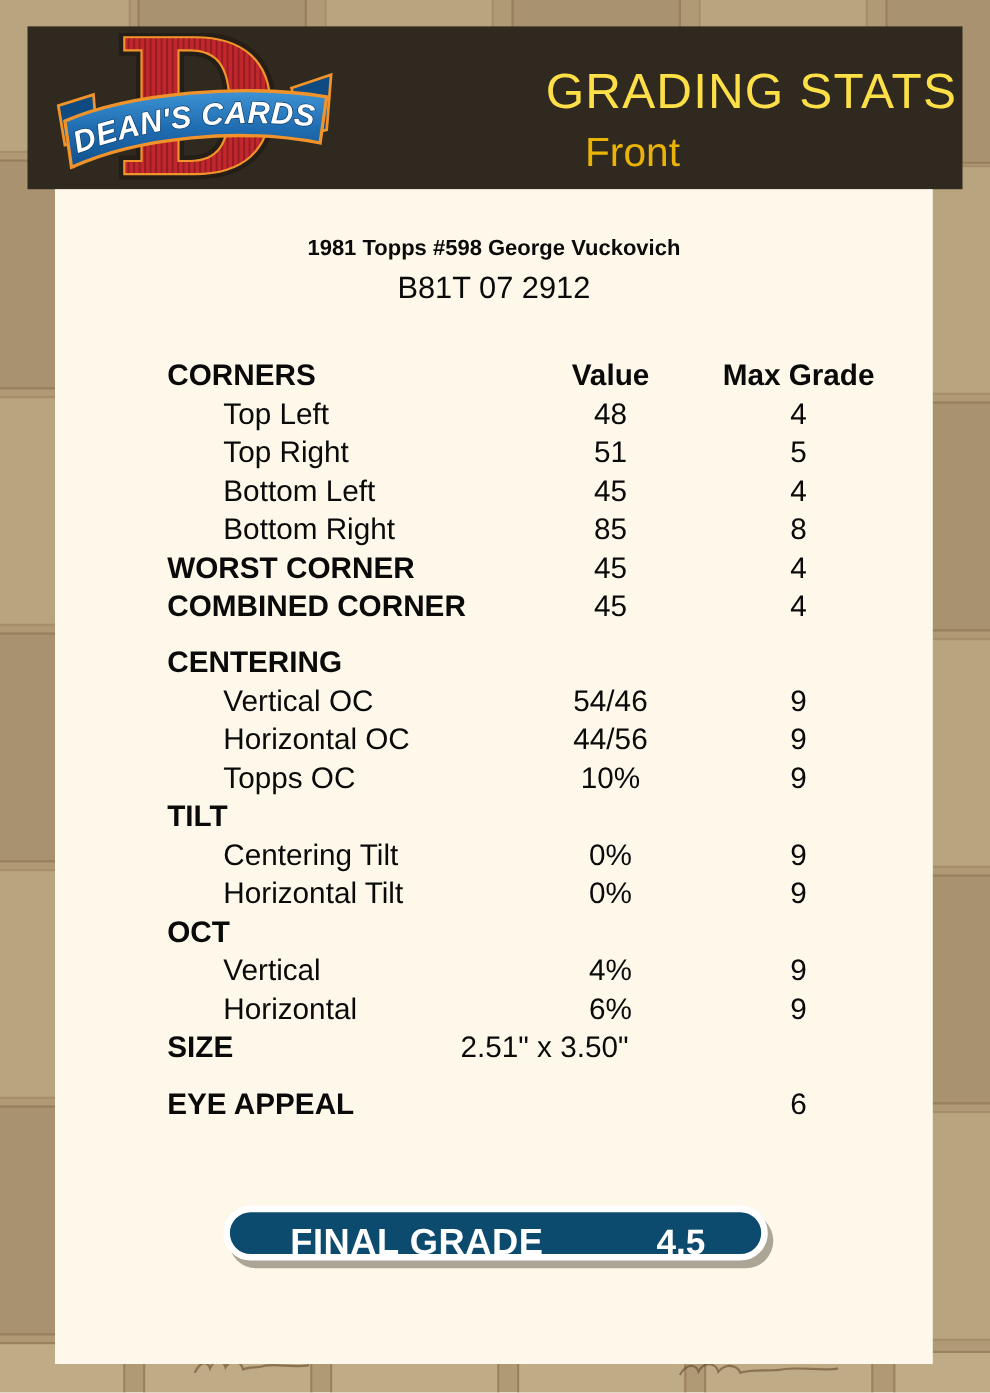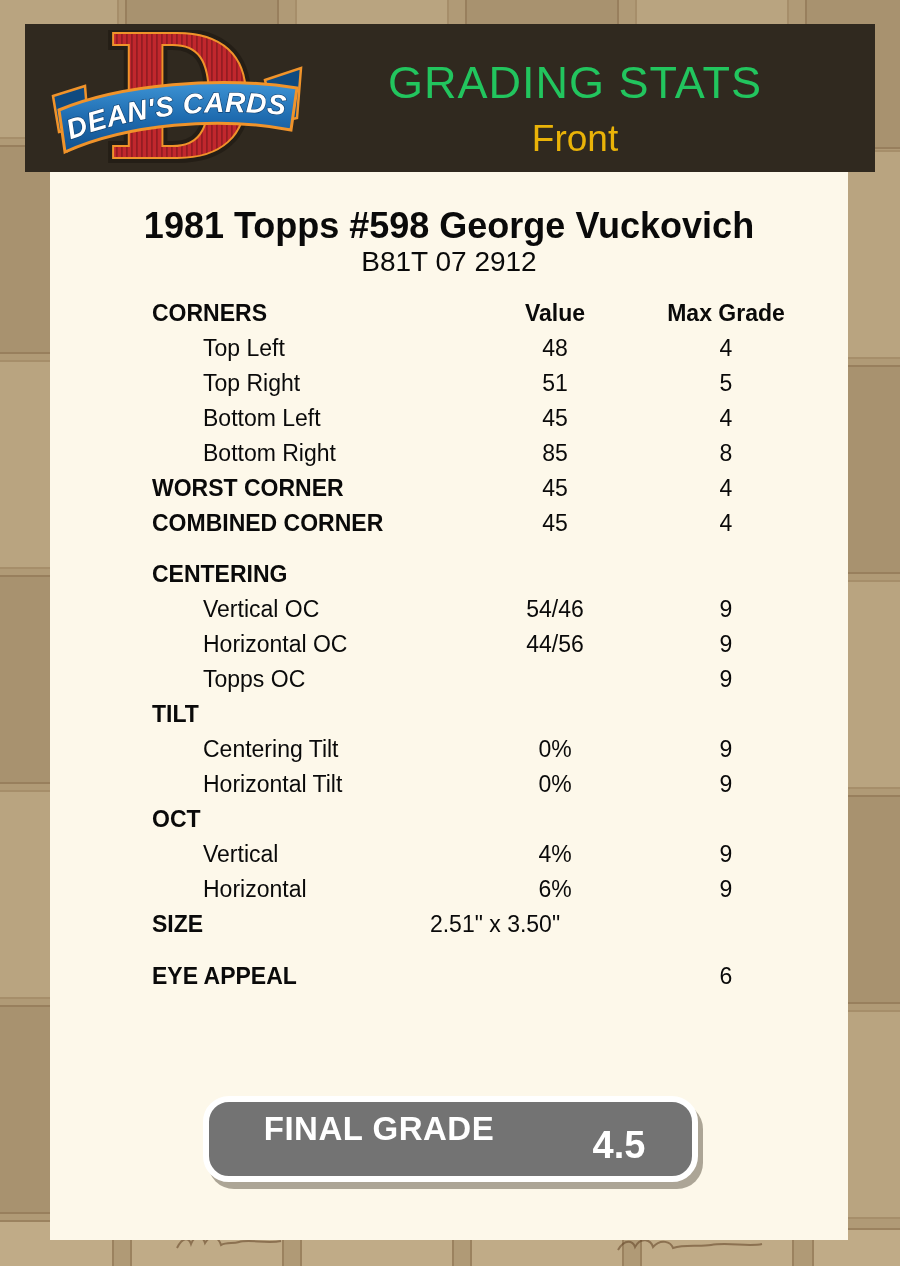--- a/index.html
+++ b/index.html
@@ -15,50 +15,50 @@
   .bgc.b{background:rgba(158,136,102,.40);border-color:rgba(110,80,48,.28);}
   .bgc.strong{background:rgba(205,186,150,.55);border-color:rgba(110,80,46,.45);}
   .squiggle{position:absolute;}
   
   .hdr{
     position:absolute;left:25px;top:24px;width:850px;height:148px;
     background:#30291f;
   }
   .logo{position:absolute;left:26px;top:6px;width:254px;height:136px;}
   .hdr-text{position:absolute;left:255px;right:5px;top:0;height:100%;text-align:center;}
-  .hdr-title{position:absolute;left:0;right:0;top:36px;font-size:45px;line-height:46px;color:#22c55e;font-weight:400;letter-spacing:1px;}
+  .hdr-title{position:absolute;left:0;right:0;top:36px;font-size:45px;line-height:46px;color:#fde047;font-weight:400;letter-spacing:1px;text-align:right;}
   .hdr-sub{position:absolute;left:0;right:0;top:96px;font-size:37px;line-height:38px;color:#eab308;font-weight:400;}
   
   .panel{
     position:absolute;left:50px;top:172px;width:798px;height:1068px;
     background:#fdf8ea;
   }
-  .card-title{position:absolute;left:0;width:100%;top:37px;text-align:center;font-size:36px;font-weight:700;line-height:34px;}
+  .card-title{position:absolute;left:0;width:100%;top:37px;text-align:center;font-size:20px;font-weight:700;line-height:34px;}
   .card-serial{position:absolute;left:0;width:100%;top:73px;text-align:center;font-size:28px;font-weight:400;line-height:34px;}
   
-  .tbl{position:absolute;left:0;top:124px;width:100%;font-size:23px;}
+  .tbl{position:absolute;left:0;top:152px;width:100%;font-size:27px;}
   .row{position:relative;height:35px;}
   .row .lbl{position:absolute;left:102px;top:0;line-height:35px;font-weight:700;white-space:nowrap;}
   .row.sub .lbl{left:153px;font-weight:400;}
   .row .val{position:absolute;left:405px;width:200px;top:0;line-height:35px;text-align:center;font-weight:400;}
   .row .max{position:absolute;left:606px;width:140px;top:0;line-height:35px;text-align:center;font-weight:400;}
   .row.head .val,.row.head .max{font-weight:700;}
   .row.wide .val{left:295px;width:300px;}
   .row.gap{margin-top:16px;text-align:right;}
   .row.gap17{margin-top:17px;}
   
   .grade{
-    position:absolute;left:153px;top:924px;width:495px;height:86px;box-sizing:border-box;
-    background:#737373;border:6px solid #fff;border-radius:26px;
+    position:absolute;left:153px;top:924px;width:495px;height:50px;box-sizing:border-box;
+    background:#0c4a6e;border:6px solid #fff;border-radius:26px;
     box-shadow:5px 7px 0 rgba(158,151,135,.85);
   }
   .grade .glbl{position:absolute;left:0;width:340px;top:0;line-height:54px;text-align:center;
                color:#fff;font-size:33px;font-weight:700;letter-spacing:.5px;}
-  .grade .gval{position:absolute;left:340px;width:140px;top:16px;line-height:54px;text-align:center;
-               color:#fff;font-size:38px;font-weight:700;}
+  .grade .gval{position:absolute;left:340px;width:140px;top:0;line-height:54px;text-align:center;
+               color:#fff;font-size:32px;font-weight:700;}
 </style>
 </head>
 <body>
 
 <div class="page">
 
   <div>
     <div class="bgc" style="left:-35px;top:-70px;"></div>
     <div class="bgc b" style="left:125px;top:-55px;"></div>
     <div class="bgc" style="left:295px;top:-80px;"></div>
@@ -170,20 +170,21 @@
         <span class="val">54/46</span>
         <span class="max">9</span>
       </div>
       <div class="row sub">
         <span class="lbl">Horizontal OC</span>
         <span class="val">44/56</span>
         <span class="max">9</span>
       </div>
       <div class="row sub">
         <span class="lbl">Topps OC</span>
+        <span class="val">10%</span>
         <span class="max">9</span>
       </div>
       <div class="row">
         <span class="lbl">TILT</span>
       </div>
       <div class="row sub">
         <span class="lbl">Centering Tilt</span>
         <span class="val">0%</span>
         <span class="max">9</span>
       </div>

